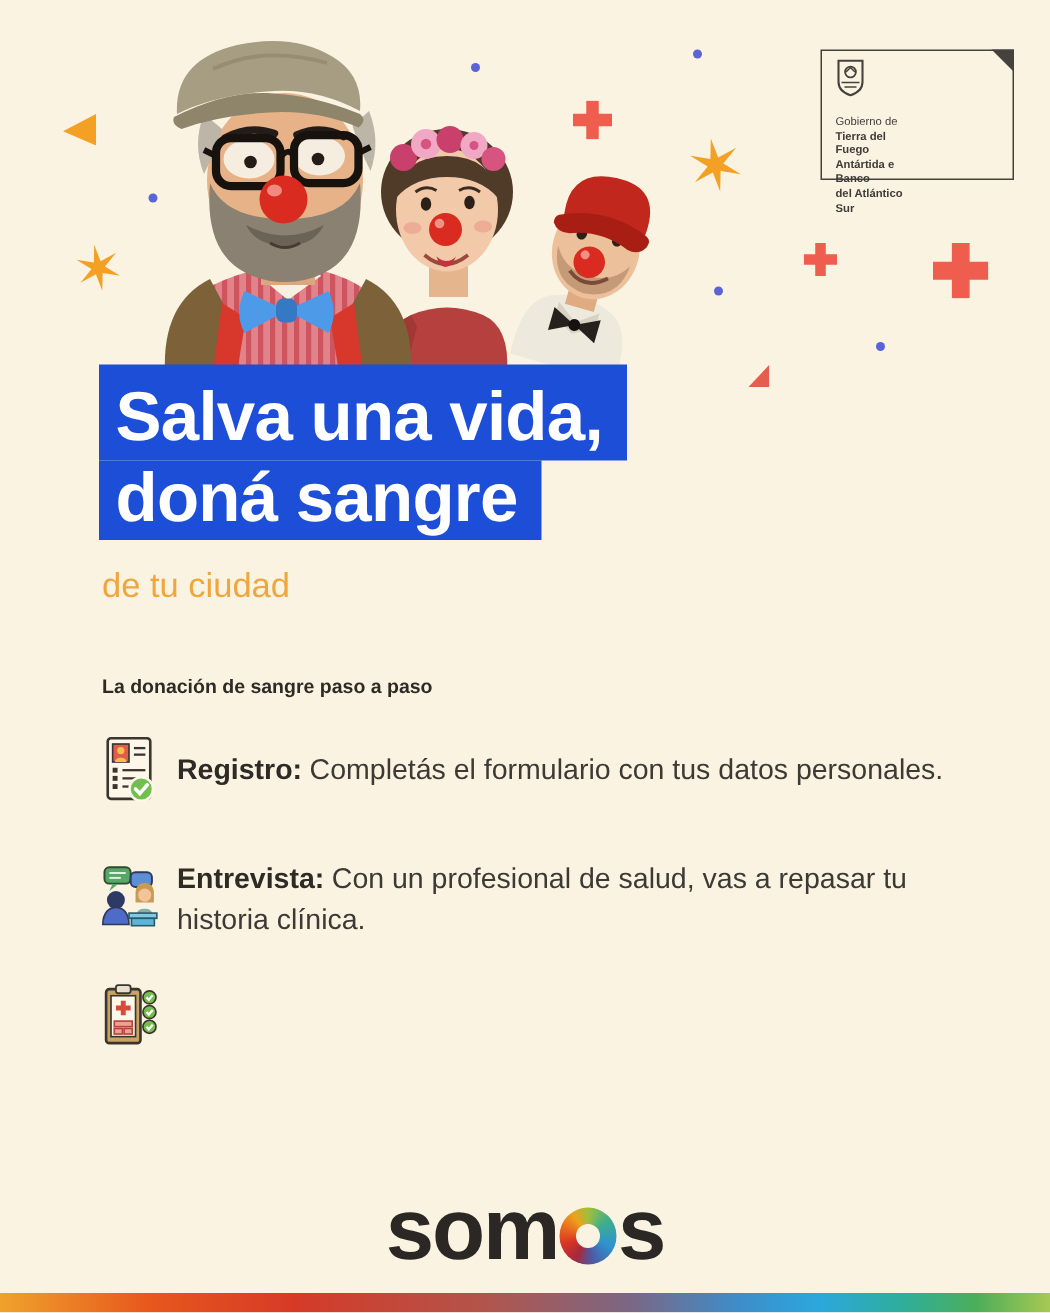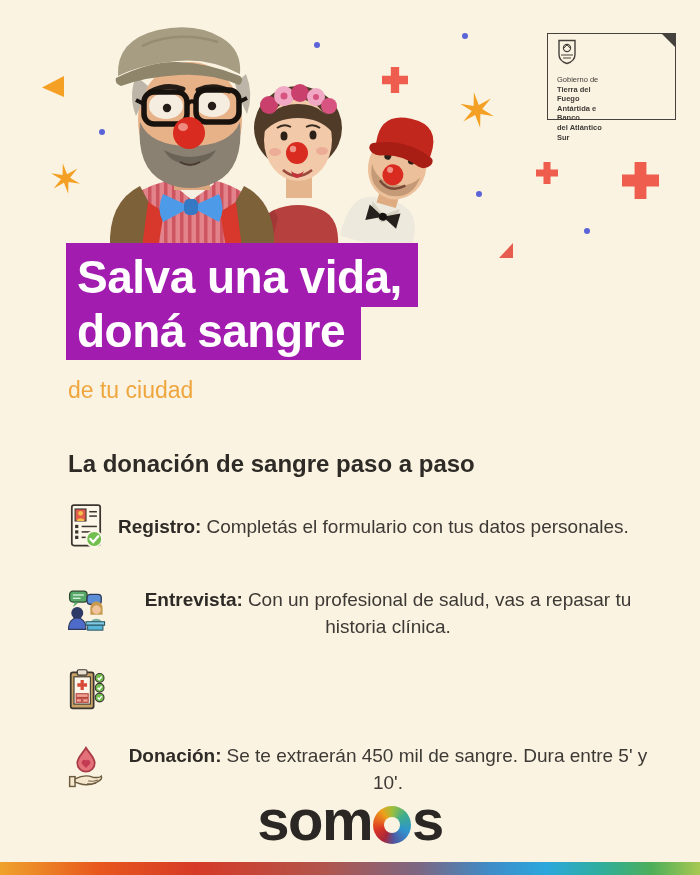--- a/index.html
+++ b/index.html
@@ -38,34 +38,34 @@
   .gov-left { width:66px; padding:5px 0 0 9px; box-sizing:border-box; }
   .gov-right { flex:1; border-left:1.5px solid #45413C; padding:40px 0 0 7px; box-sizing:border-box; }
   .gov-line { font-size:7.5px; line-height:9.6px; color:#3F3B37; }
   .b { font-weight:700; }
   .gov-crest { margin-bottom:6px; }
   .fold { position:absolute; top:-1px; right:-1px; width:0; height:0;
     border-top:15px solid #45413C; border-left:15px solid transparent; }
 
   
   .title-wrap { position:absolute; left:66px; top:243px; z-index:3; }
-  .title-line { background:#a21caf; width:max-content; color:#FFFFFF;
+  .title-line { background:#1d4ed8; width:max-content; color:#FFFFFF;
     font-weight:700; font-size:46px; letter-spacing:-0.5px;
     padding:0 16px 0 11px; display:flex; align-items:center; }
   .t1 { height:60px; padding-top:4px; }
   .t2 { height:48px; padding-bottom:5px; }
 
   
   .subtitle { position:absolute; left:68px; top:374px; z-index:3;
     font-size:23px; line-height:33px; color:#EFA63F; }
 
   
   .steps { position:absolute; left:64px; top:450px; width:594px; z-index:3; }
-  .steps-heading { font-size:24px; font-weight:700; color:#2E2A26; margin:0 0 16px 4px; }
-  .step { display:flex; align-items:center; margin-bottom:8px;text-align:center; }
+  .steps-heading { font-size:13px; font-weight:700; color:#2E2A26; margin:0 0 16px 4px; }
+  .step { display:flex; align-items:center; margin-bottom:8px; }
   .step-icon { width:44px; height:48px; margin-right:10px; flex:0 0 auto; }
   .step-text { font-size:19px; line-height:27px; color:#3D3935; }
   .step-label { font-weight:700; color:#2E2A26; margin-right:5px; }
 
   
   .brand { position:absolute; left:0; right:0; top:786px; text-align:center; z-index:3;
     font-size:58px; font-weight:700; color:#2B2724; letter-spacing:-1.5px; }
   .brand-o { display:inline-block; width:38px; height:38px; border-radius:50%;
     position:relative; vertical-align:-4px; margin:0 1px;
     background:conic-gradient(from 0deg,
@@ -267,30 +267,20 @@
         <rect x="17" y="29" width="5" height="3.4" fill="#EDA193" stroke="#B5443C" stroke-width="1"></rect>
         <circle cx="32.5" cy="10" r="4" fill="#72BE4E" stroke="#3A352F" stroke-width="1"></circle>
         <path d="M30.7 10 l1.4 1.5 2.4 -2.8" stroke="#FFFFFF" stroke-width="1.4" fill="none"></path>
         <circle cx="32.5" cy="19" r="4" fill="#72BE4E" stroke="#3A352F" stroke-width="1"></circle>
         <path d="M30.7 19 l1.4 1.5 2.4 -2.8" stroke="#FFFFFF" stroke-width="1.4" fill="none"></path>
         <circle cx="32.5" cy="28" r="4" fill="#72BE4E" stroke="#3A352F" stroke-width="1"></circle>
         <path d="M30.7 28 l1.4 1.5 2.4 -2.8" stroke="#FFFFFF" stroke-width="1.4" fill="none"></path>
       </svg>
     </div>
 
-    <div class="step">
-      <svg class="step-icon" viewBox="0 0 40 44">
-        <path d="M20 2.5 C22.8 7.5 28 11.5 28 16.5 a8 8 0 0 1 -16 0 C12 11.5 17.2 7.5 20 2.5z" fill="#E4717A" stroke="#A93B45" stroke-width="1.6"></path>
-        <path d="M20 21 l-3.6 -3.6 a2.4 2.4 0 0 1 3.6 -3.1 a2.4 2.4 0 0 1 3.6 3.1z" fill="#C23B52"></path>
-        <rect x="5" y="29" width="5" height="9" fill="#F6E8CC" stroke="#6B5B3E" stroke-width="1.3"></rect>
-        <path d="M10 31 q9 -4.5 16 -1.5 q6.5 1 8 -1 q1.5 3 -4 5.5 q-8 4 -15.5 1.5 l-4.5 -1.5z" fill="#F6E8CC" stroke="#6B5B3E" stroke-width="1.3"></path>
-        <path d="M22 33 q5 1 9 -1 M21 35.5 q5 1 8.5 -0.5" stroke="#6B5B3E" stroke-width="0.9" fill="none"></path>
-      </svg>
-      <p class="step-text"><span class="step-label">Donación:</span><span>Se te extraerán 450 mil de sangre. Dura entre 5' y 10'.</span></p>
-    </div>
 
     <div class="step">
       
       
     </div>
   </div>
 
   <div class="brand"><span>som</span><span class="brand-o"></span><span>s</span></div>
 
   <div class="rainbow"></div>

